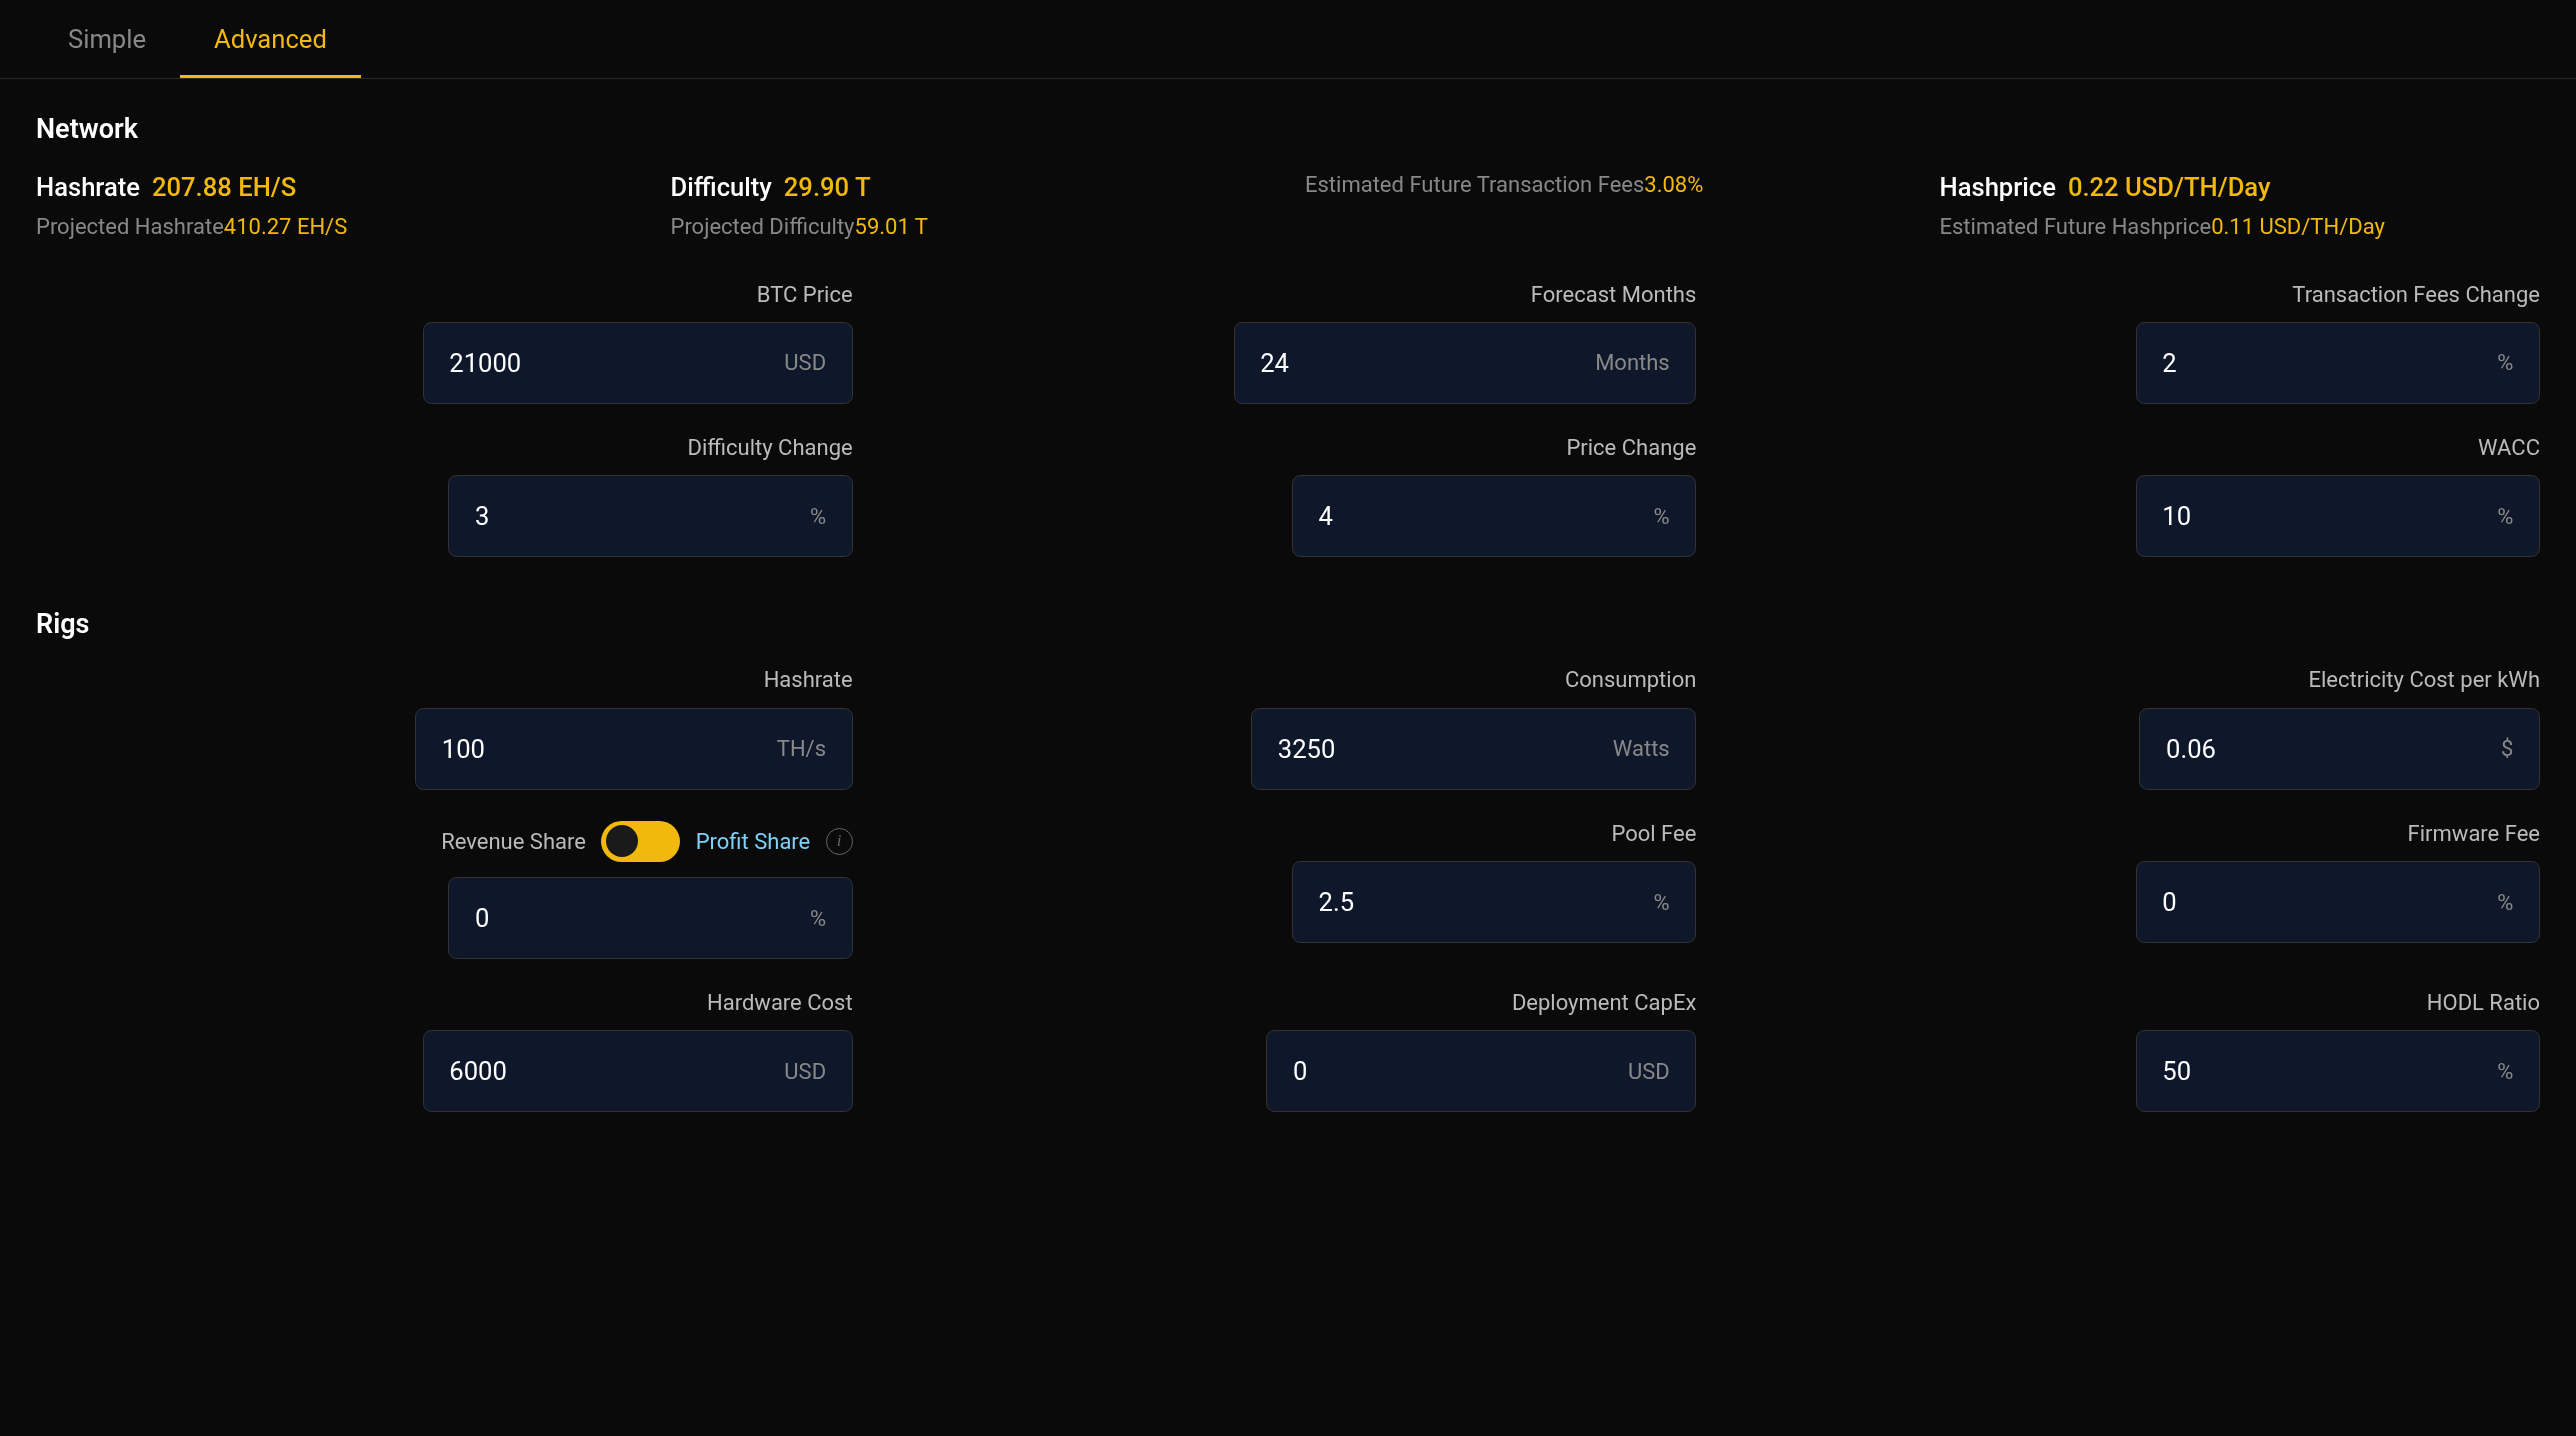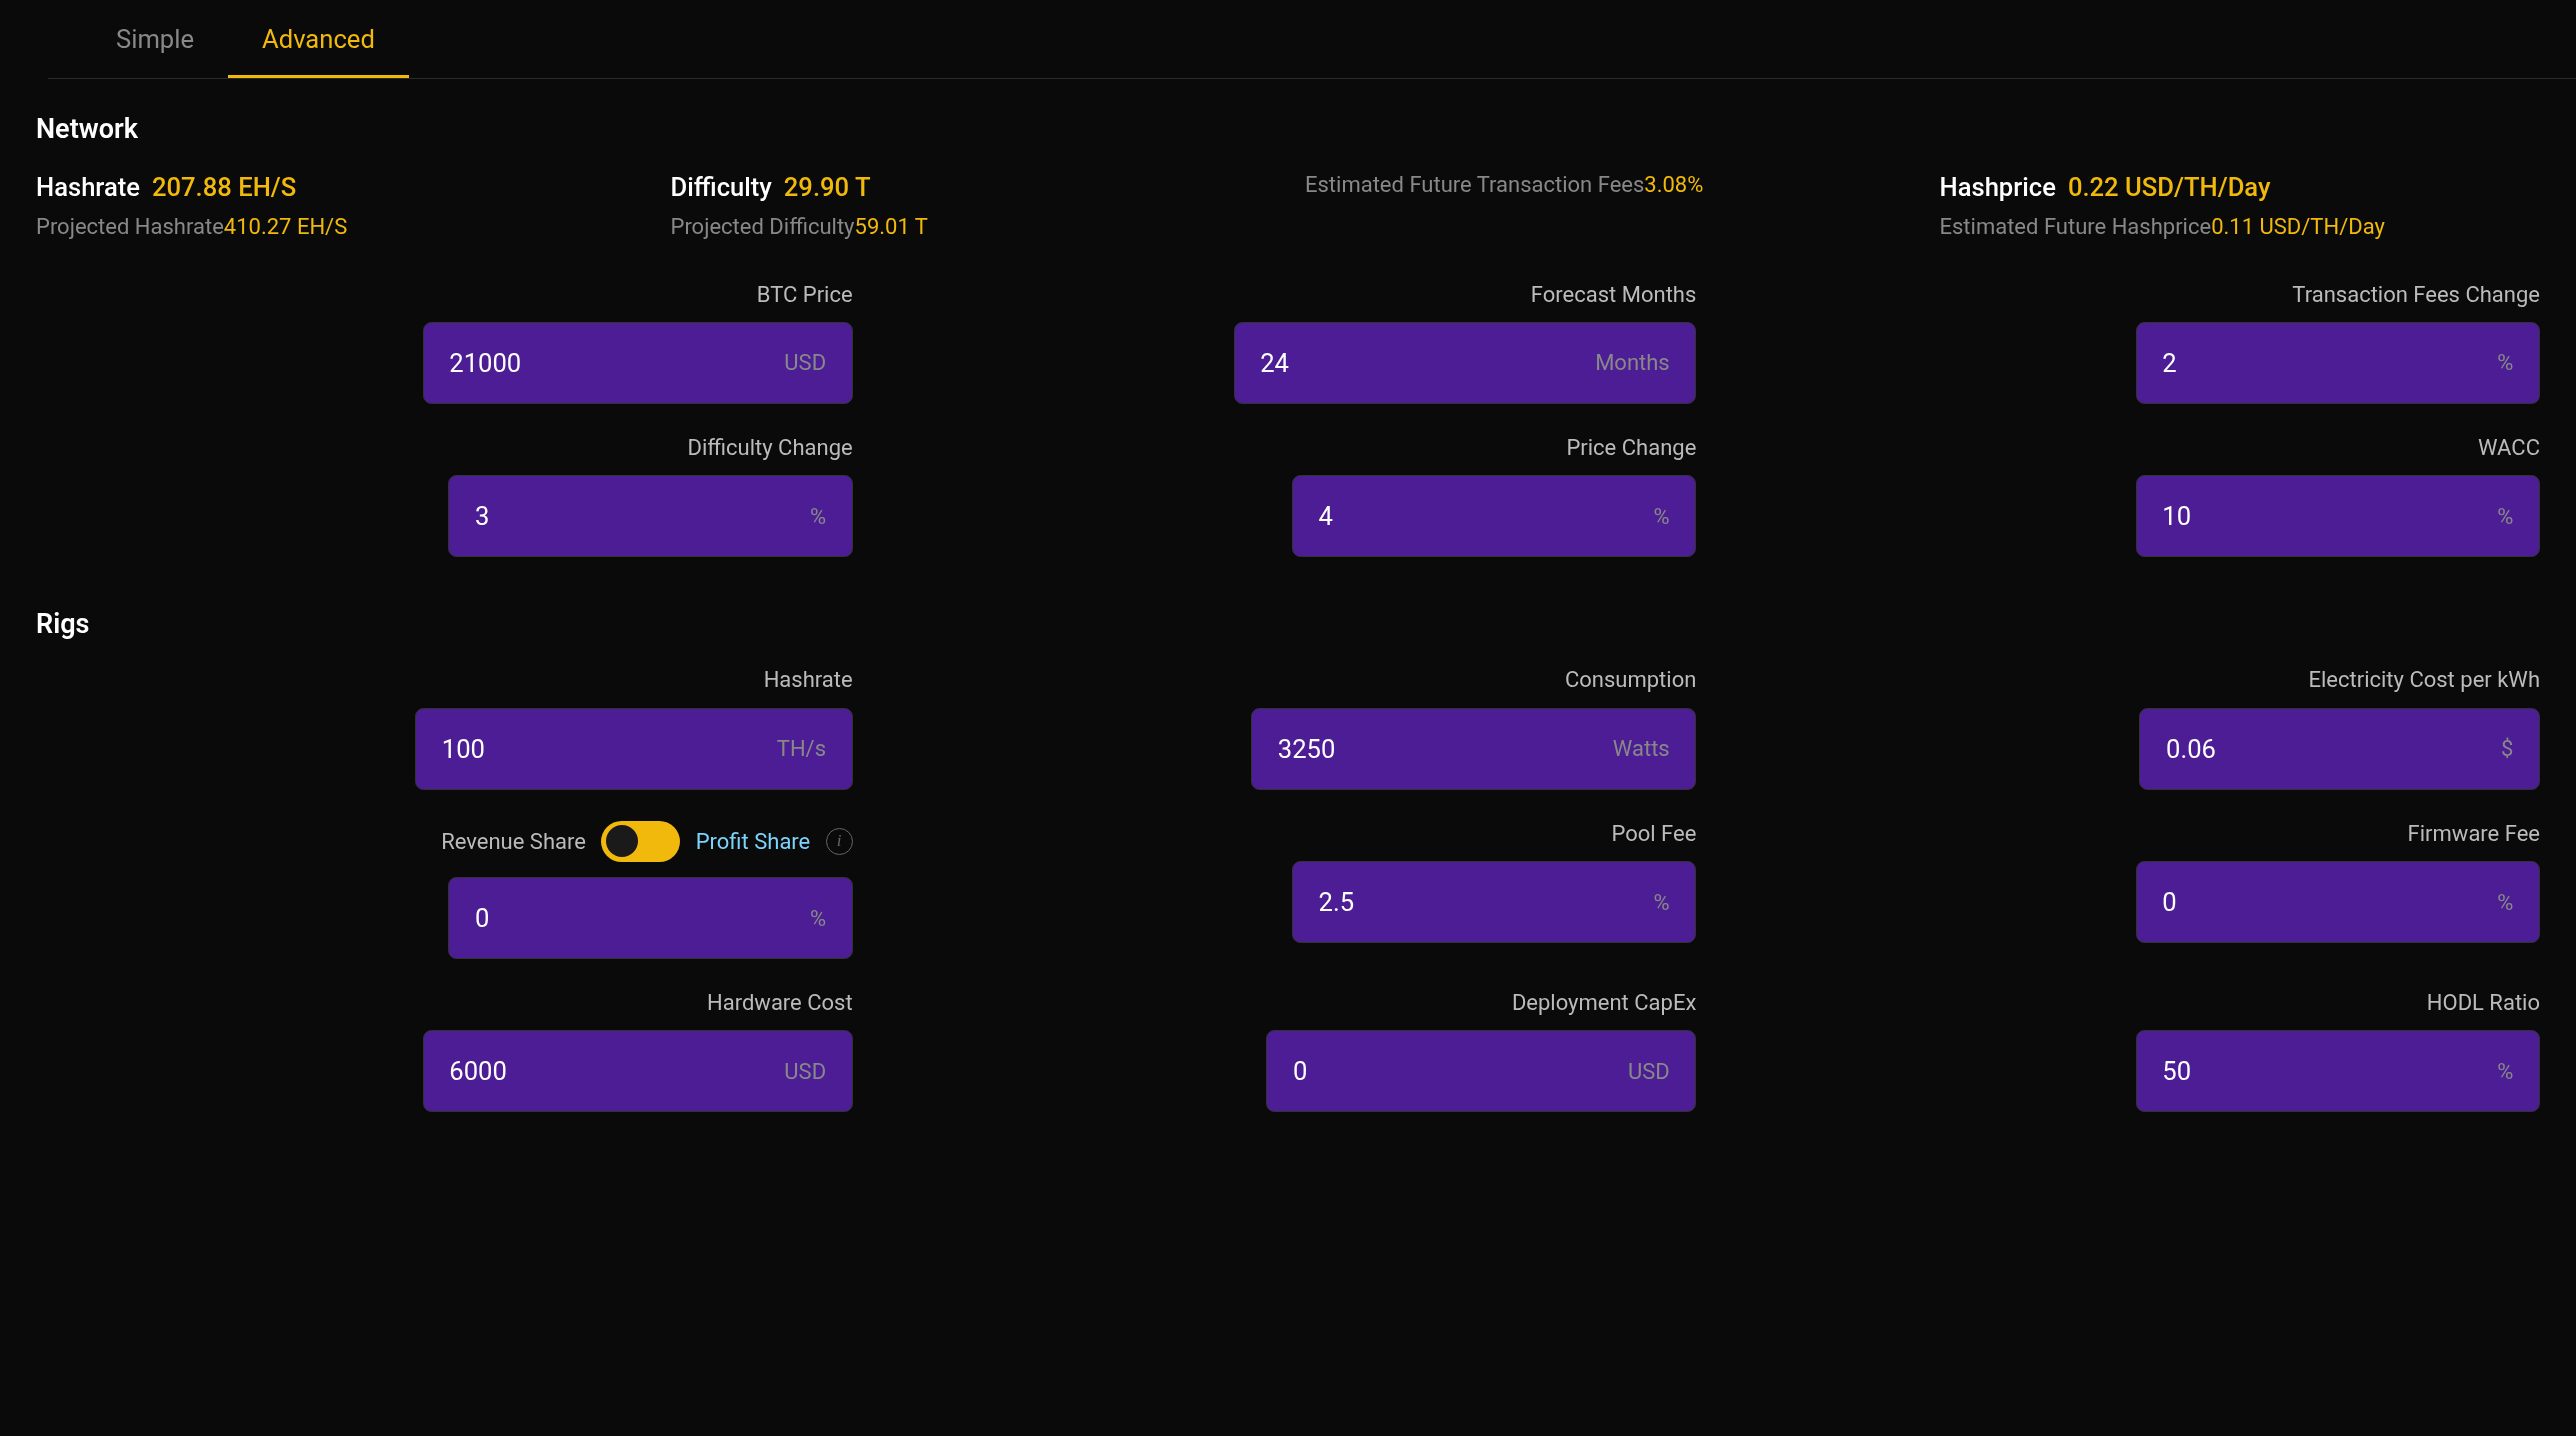--- a/index.html
+++ b/index.html
@@ -7,21 +7,20 @@
     background: #0a0a0a;
     color: #e5e5e5;
     font-family: -apple-system, BlinkMacSystemFont, "Segoe UI", Roboto, Helvetica, Arial, sans-serif;
     font-size: 24px;
     padding: 0;
   }
   .tabs {
     display: flex;
     border-bottom: 0.9px solid #2a2a2a;
     padding-left: 34px;
-    margin-left: 48px;
   }
   .tab {
     padding: 24px 34px 20.5px 34px;
     color: #888;
     cursor: pointer;
     font-size: 25.6px;
     border-bottom: 3.4px solid transparent;
   }
   .tab.active {
     color: #f0b90b;
@@ -96,21 +95,21 @@
     gap: 15.4px;
   }
   .field-label-alt {
     color: #7dd3fc;
     font-size: 22px;
   }
   .input-wrap {
     position: relative;
     display: flex;
     align-items: center;
-    background: #4c1d95;
+    background: #0f172a;
     border: 0.9px solid #333;
     border-radius: 8.5px;
     height: 82px;
     padding: 0 25.6px;
   }
   .input-wrap input {
     flex: 1;
     background: transparent;
     border: none;
     outline: none;

